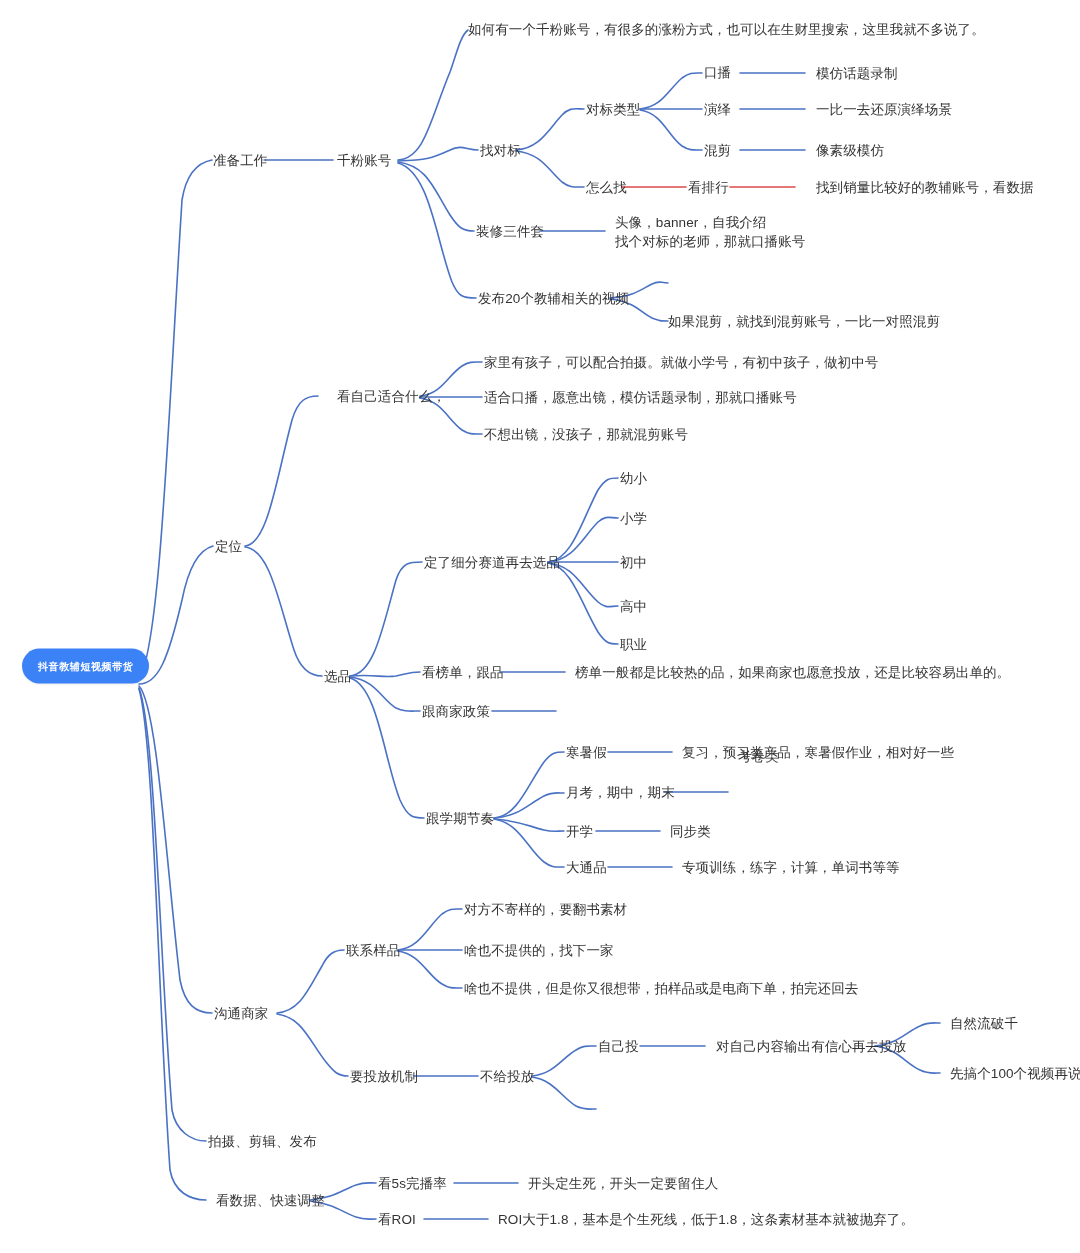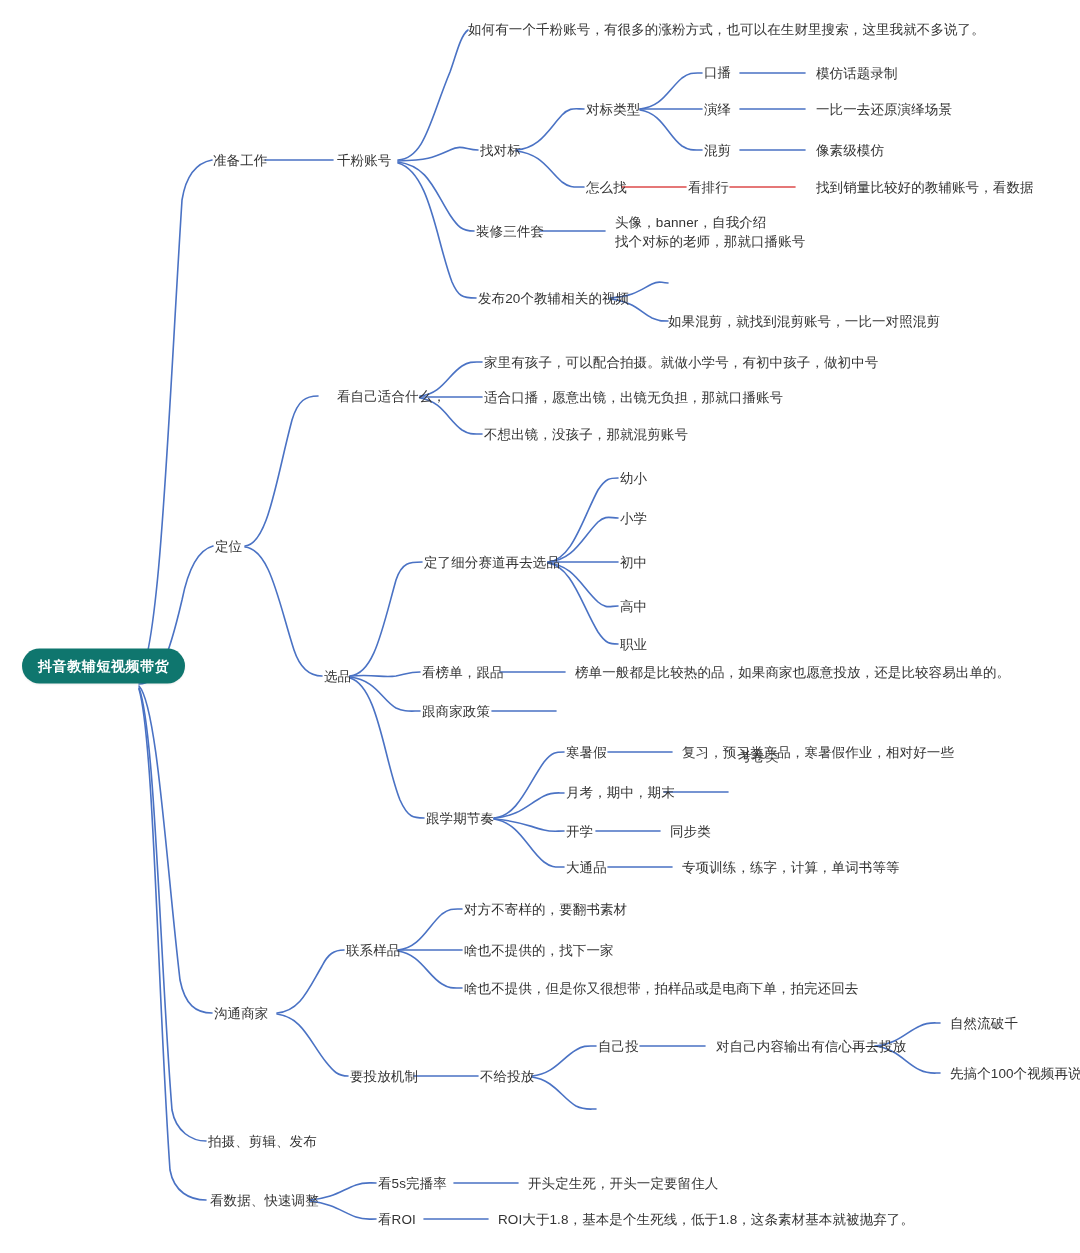--- a/index.html
+++ b/index.html
@@ -30,24 +30,24 @@
   .node {
     position: absolute;
     font-size: 13.5px;
     line-height: 17px;
     color: #333333;
     white-space: pre;
     transform: translateY(-50%);
     letter-spacing: 0.1px;
   }
   .node.root {
-    background: #0f766e;
+    background: #3b82f6;
     color: #ffffff;
     font-weight: bold;
-    font-size: 14px;
+    font-size: 10px;
     border-radius: 22px;
     padding: 9px 16px;
     white-space: nowrap;
     letter-spacing: 0.6px;
     box-shadow: 0 1px 2px rgba(0,0,0,0.08);
   }
 </style>
 </head>
 <body>
 
@@ -169,21 +169,21 @@
   <div class="node" style="left:476px; top:231px;">装修三件套</div>
   <div class="node" style="left:615px; top:222px;">头像，banner，自我介绍</div>
   <div class="node" style="left:615px; top:241px;">找个对标的老师，那就口播账号</div>
 
   <div class="node" style="left:478px; top:298px;">发布20个教辅相关的视频</div>
   <div class="node" style="left:668px; top:321px;">如果混剪，就找到混剪账号，一比一对照混剪</div>
 
   <div class="node" style="left:215px; top:546px;">定位</div>
   <div class="node" style="left:320px; top:396px;margin-left:17px;">看自己适合什么，</div>
   <div class="node" style="left:484px; top:362px;">家里有孩子，可以配合拍摄。就做小学号，有初中孩子，做初中号</div>
-  <div class="node" style="left:484px; top:397px;">适合口播，愿意出镜，出镜无负担，那就口播账号</div>
+  <div class="node" style="left:484px; top:397px;">适合口播，愿意出镜，模仿话题录制，那就口播账号</div>
   <div class="node" style="left:484px; top:434px;">不想出镜，没孩子，那就混剪账号</div>
 
   <div class="node" style="left:324px; top:676px;">选品</div>
   <div class="node" style="left:424px; top:562px;">定了细分赛道再去选品</div>
   <div class="node" style="left:620px; top:478px;">幼小</div>
   <div class="node" style="left:620px; top:518px;">小学</div>
   <div class="node" style="left:620px; top:562px;">初中</div>
   <div class="node" style="left:620px; top:606px;">高中</div>
   <div class="node" style="left:620px; top:644px;">职业</div>
 
@@ -209,19 +209,19 @@
 
   <div class="node" style="left:350px; top:1076px;">要投放机制</div>
   <div class="node" style="left:480px; top:1076px;text-align:center;">不给投放</div>
   <div class="node" style="left:598px; top:1046px;">自己投</div>
   <div class="node" style="left:716px; top:1046px;">对自己内容输出有信心再去投放</div>
   <div class="node" style="left:950px; top:1023px;">自然流破千</div>
   <div class="node" style="left:950px; top:1073px;">先搞个100个视频再说</div>
 
   <div class="node" style="left:208px; top:1141px;">拍摄、剪辑、发布</div>
 
-  <div class="node" style="left:210px; top:1200px;">看数据、快速调整</div>
+  <div class="node" style="left:216px; top:1200px;">看数据、快速调整</div>
   <div class="node" style="left:378px; top:1183px;">看5s完播率</div>
   <div class="node" style="left:528px; top:1183px;font-family:Liberation Serif, serif;">开头定生死，开头一定要留住人</div>
   <div class="node" style="left:378px; top:1219px;">看ROI</div>
   <div class="node" style="left:498px; top:1219px;">ROI大于1.8，基本是个生死线，低于1.8，这条素材基本就被抛弃了。</div>
 
 </div>
 
 </body></html>

